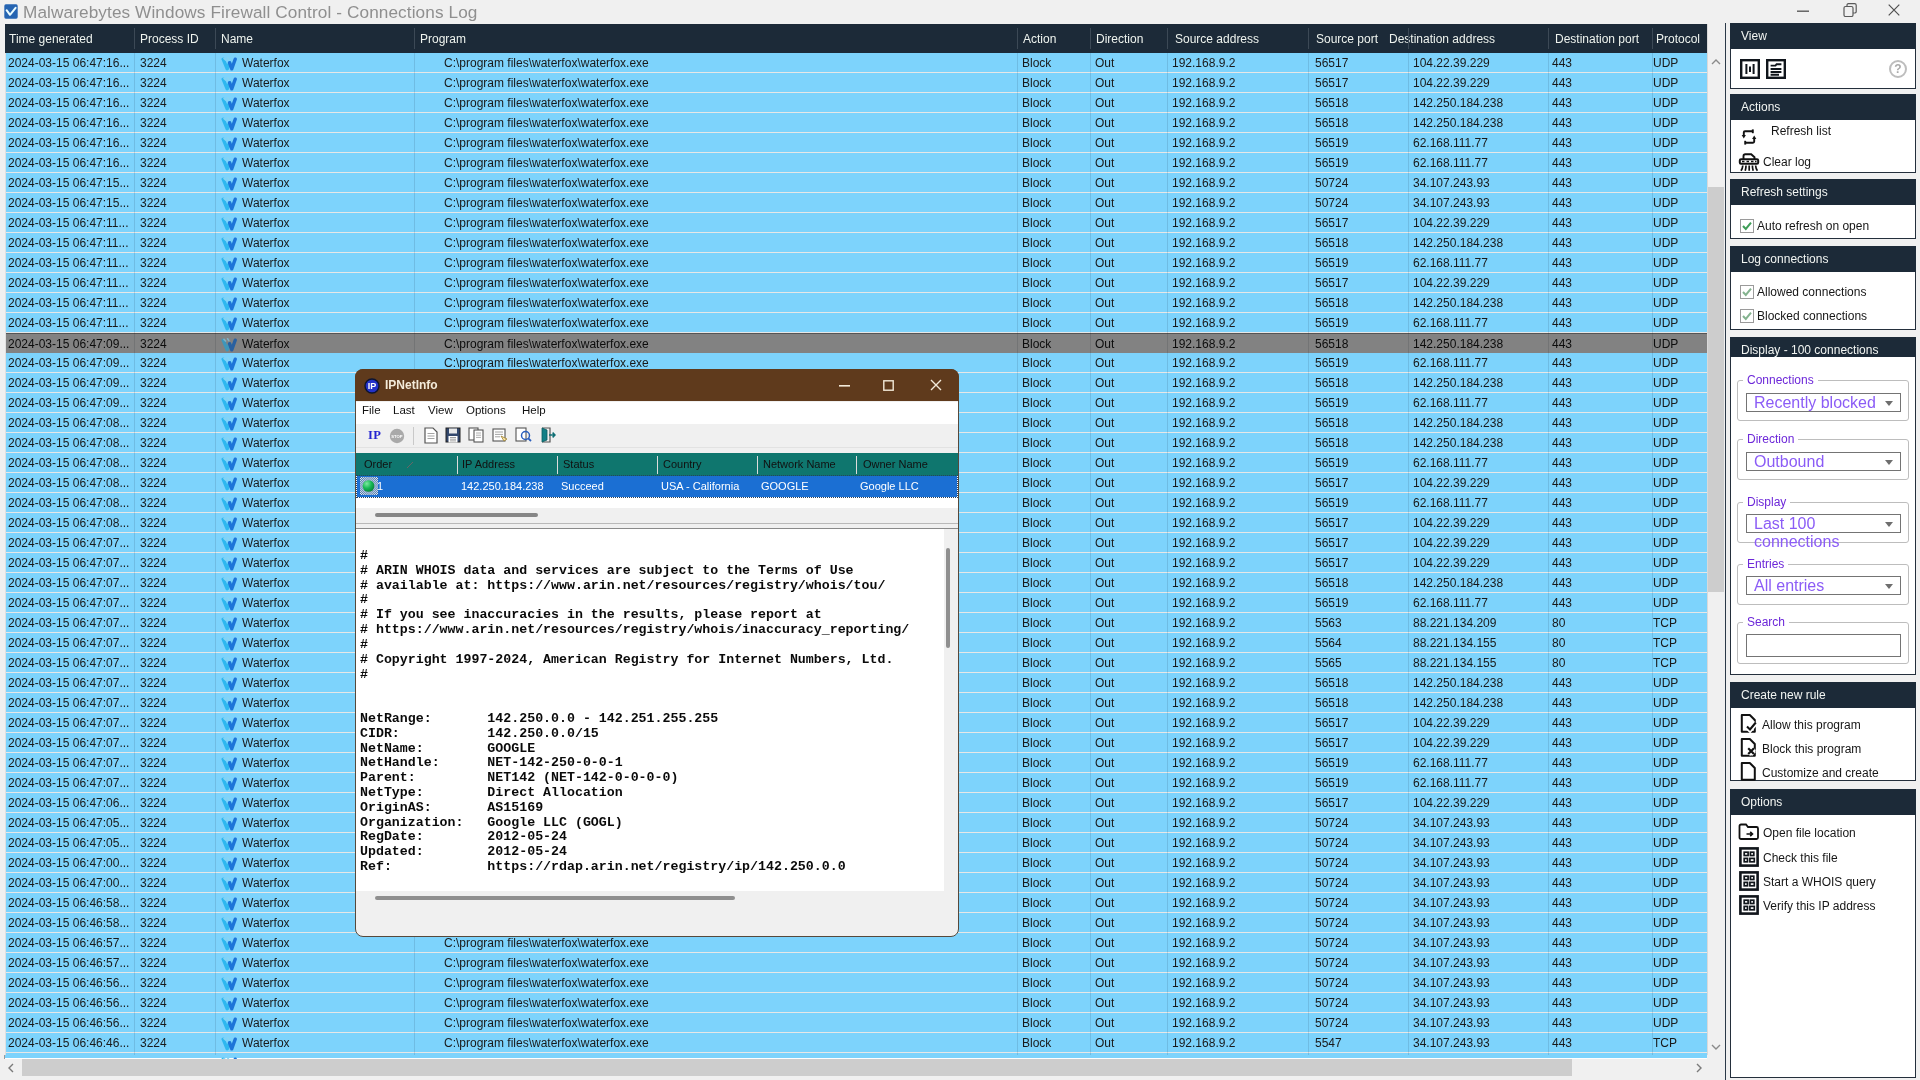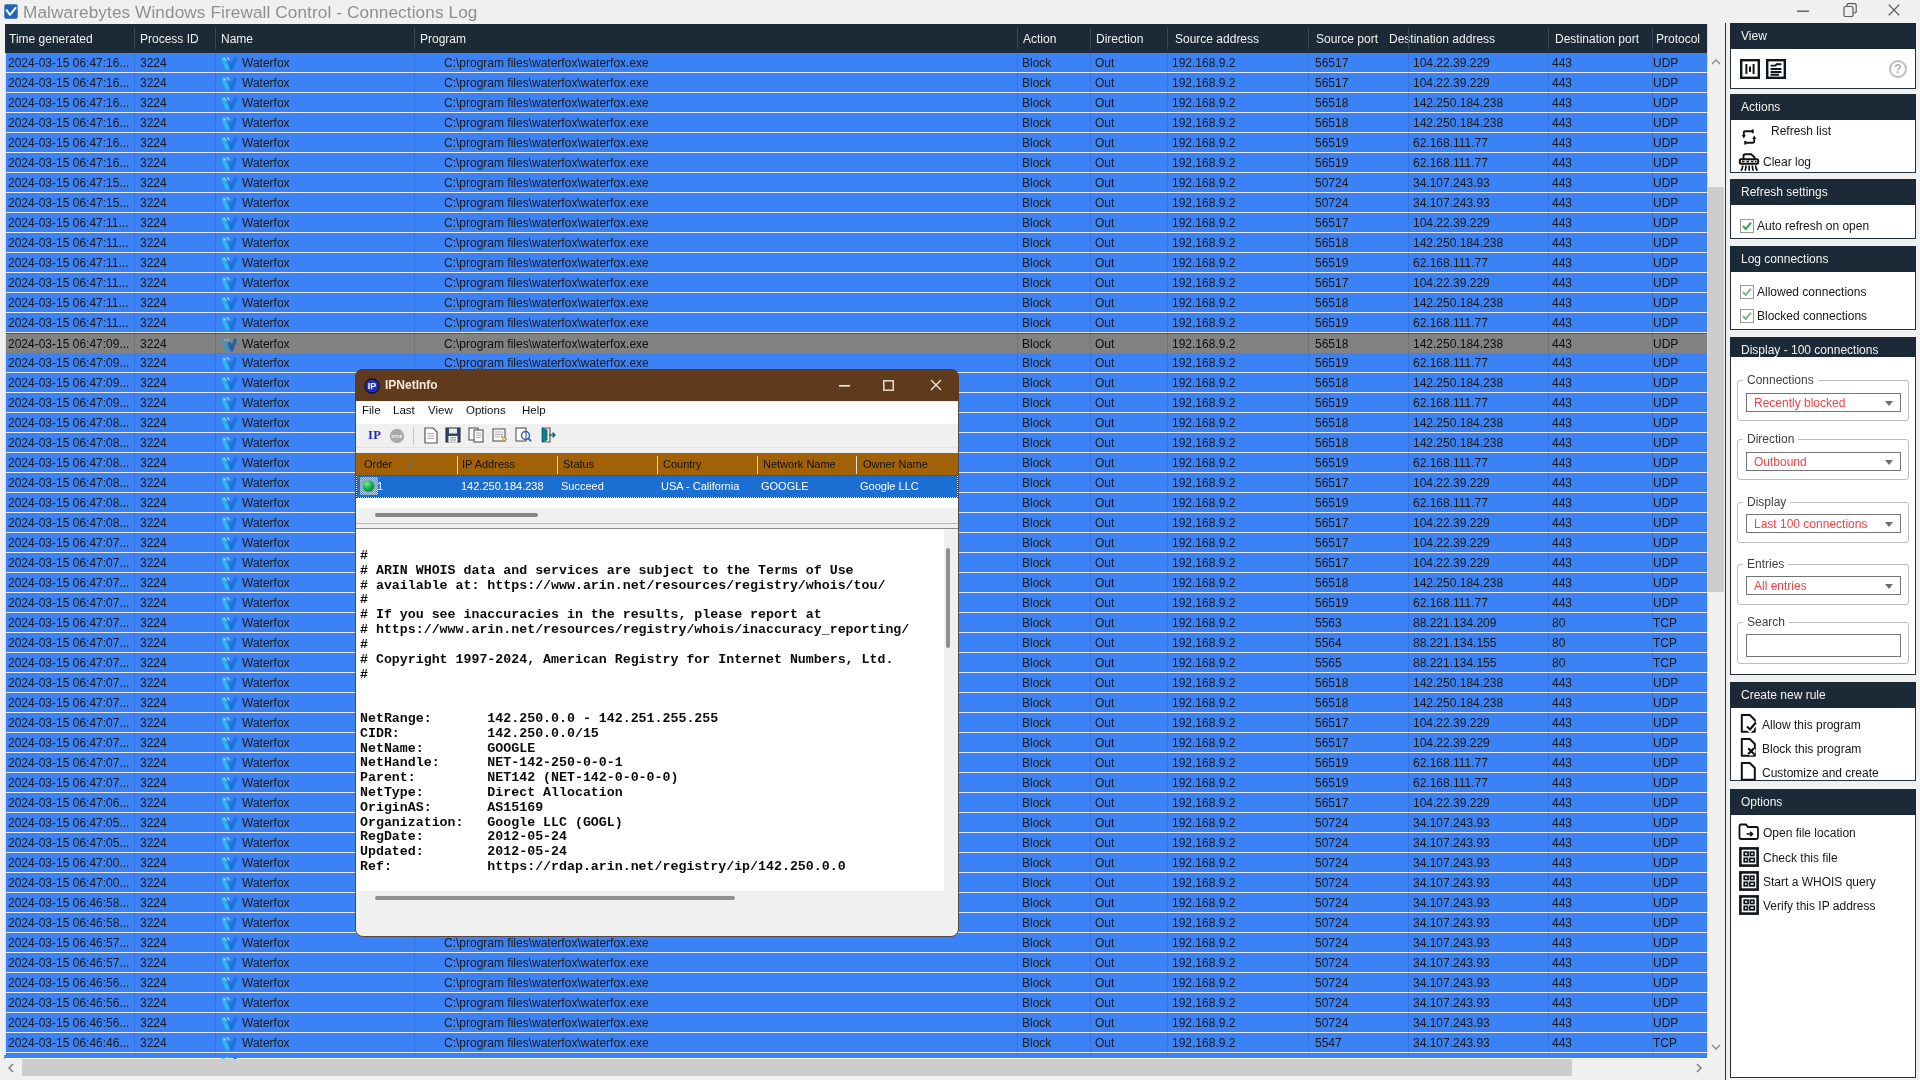--- a/index.html
+++ b/index.html
@@ -6,21 +6,21 @@
  -webkit-font-smoothing:antialiased}
 .a{position:absolute}
 
 .tbar{left:0;top:0;width:1920px;height:23px;background:#f0f0f0}
 .ttext{left:23px;top:0;height:23px;line-height:24px;font-size:17.2px;color:#8f8f8f;letter-spacing:0.1px}
 
 .thead{left:5px;top:24px;width:1702px;height:29px;background:#1c2a38}
 .thead span{position:absolute;top:0;height:29px;line-height:30px;font-size:12px;color:#eef3ee}
 .hsep{position:absolute;top:4px;height:21px;width:1px;background:#3c4956}
 .rows{left:5px;top:53px;width:1702px;height:1007px;background:#fff;overflow:hidden}
-.row{position:relative;width:1702px;height:20px;border-bottom:1px solid #e7e7e7;background:#3b82f6}
+.row{position:relative;width:1702px;height:20px;border-bottom:1px solid #e7e7e7;background:#7dd3fc}
 .row span{position:absolute;top:0;height:19px;line-height:20px;font-size:12px;color:#191919;white-space:nowrap}
 .row.sel{background:#828282;border-top:1px solid #555;border-bottom:1px solid #555;height:21px;margin-bottom:-1px}
 .row.sel span{color:#0c0c0c}
 .c1{left:3px}.c2{left:135px}.c4{left:439px}.c5{left:1017px}.c6{left:1090px}
 .c7{left:1167px}.c8{left:1310px}.c9{left:1408px}.c10{left:1547px}.c11{left:1648px}
 .cn{left:237px}
 .wic{position:absolute;left:216px;top:2px;width:16px;height:16px}
 .vline{width:1px;top:53px;height:1002px;background:#e2e4e6;mix-blend-mode:multiply;z-index:3}
 .tl{left:5px;top:53px;width:1px;height:1002px;background:#e0e0e0;z-index:3}
 .tr{left:1707px;top:24px;width:1px;height:1031px;background:#d9d9d9;z-index:3}
@@ -29,31 +29,31 @@
 .vsb .th{position:absolute;left:0;top:134px;width:16px;height:405px;background:#cdcdcd}
 .hsb{left:0px;top:1059px;width:1707px;height:17px;background:#f0f0f0}
 .hsb .th{position:absolute;left:22px;top:0;width:1550px;height:17px;background:#cdcdcd}
 
 .sep{left:1725px;top:23px;width:1px;height:1057px;background:#2a3948;z-index:4}
 .panel{left:1730px;width:186px;background:#fff;border:1px solid #242f3c;z-index:5}
 .phead{position:absolute;left:-1px;top:-1px;width:186px;background:#1c2a38;color:#f2f5f2;font-size:12px;padding-left:11px}
 .pitem{position:absolute;font-size:12px;color:#161616;white-space:nowrap}
 .cbx{position:absolute;width:14px;height:14px;background:#fff;border:1px solid #9a9a9a}
 .fset{position:absolute;border:1px solid #bdbdbd;border-radius:3px}
-.flab{position:absolute;top:-8px;left:5px;background:#fff;padding:0 4px;font-size:12px;color:#404040}
-.ddl{position:absolute;left:15px;width:155px;height:19px;border:1px solid #747474;background:#fff;font-size:12px;color:#ef4444;line-height:18px;padding-left:7px}
+.flab{position:absolute;top:-8px;left:5px;background:#fff;padding:0 4px;font-size:12px;color:#6d28d9}
+.ddl{position:absolute;left:15px;width:155px;height:19px;border:1px solid #747474;background:#fff;font-size:16px;color:#8b5cf6;line-height:18px;padding-left:7px}
 .caret{position:absolute;right:7px;top:7px;width:0;height:0;border-left:4.5px solid transparent;border-right:4.5px solid transparent;border-top:5px solid #6e6e6e}
 
 .dlg{left:355px;top:369px;width:604px;height:568px;background:#f0f0f0;border:1px solid #57493b;border-radius:8px;z-index:20}
 .dtitle{position:absolute;left:-1px;top:-1px;width:604px;height:32px;background:#5f3a1c;border-radius:8px 8px 0 0}
 .dtxt{position:absolute;left:29px;top:0;height:31px;line-height:31px;color:#f3ead9;font-size:12px;font-weight:bold}
 .dmenu{position:absolute;left:0;top:32px;width:602px;height:22px;background:#fff}
 .dmenu span{position:absolute;top:-3px;height:22px;line-height:22px;font-size:11.5px;color:#111}
 .dtool{position:absolute;left:0;top:54px;width:602px;height:24px;background:#f0f0f0;border-bottom:1px solid #e2e2e2}
-.lvhead{position:absolute;left:0;top:83px;width:602px;height:35px;background:#a16207;border-bottom:1px solid #d8d8d8}
+.lvhead{position:absolute;left:0;top:83px;width:602px;height:35px;background:#0f766e;border-bottom:1px solid #d8d8d8}
 .lvhead span{position:absolute;top:0;height:23px;line-height:23px;font-size:11px;color:#111}
 .lvsep{position:absolute;top:3px;width:1px;height:18px;background:#dcdcdc}
 .lvbody{position:absolute;left:0;top:106px;width:602px;height:32px;background:#fff}
 .bluerow{position:absolute;left:5px;top:0px;width:592px;height:21px;background:#1b6fd3;outline:1px dotted #27415e}
 .bluerow span{position:absolute;top:0;height:21px;line-height:21px;font-size:11px;color:#fff}
 .minisb{position:absolute;left:0;top:138px;width:602px;height:14px;background:#f0f0f0}
 .whois{position:absolute;left:0;top:158px;width:588px;height:363px;background:#fff;border-top:1px solid #8a8a8a}
 .whois pre{position:absolute;left:4px;top:20px;font-family:"Liberation Mono",monospace;font-weight:bold;font-size:13.27px;line-height:14.82px;color:#0a0a0a}
 .wvsb{position:absolute;left:588px;top:158px;width:14px;height:363px;background:#f0f0f0;border-top:1px solid #8a8a8a}
 .whsb{position:absolute;left:0;top:522px;width:588px;height:14px;background:#f0f0f0}

